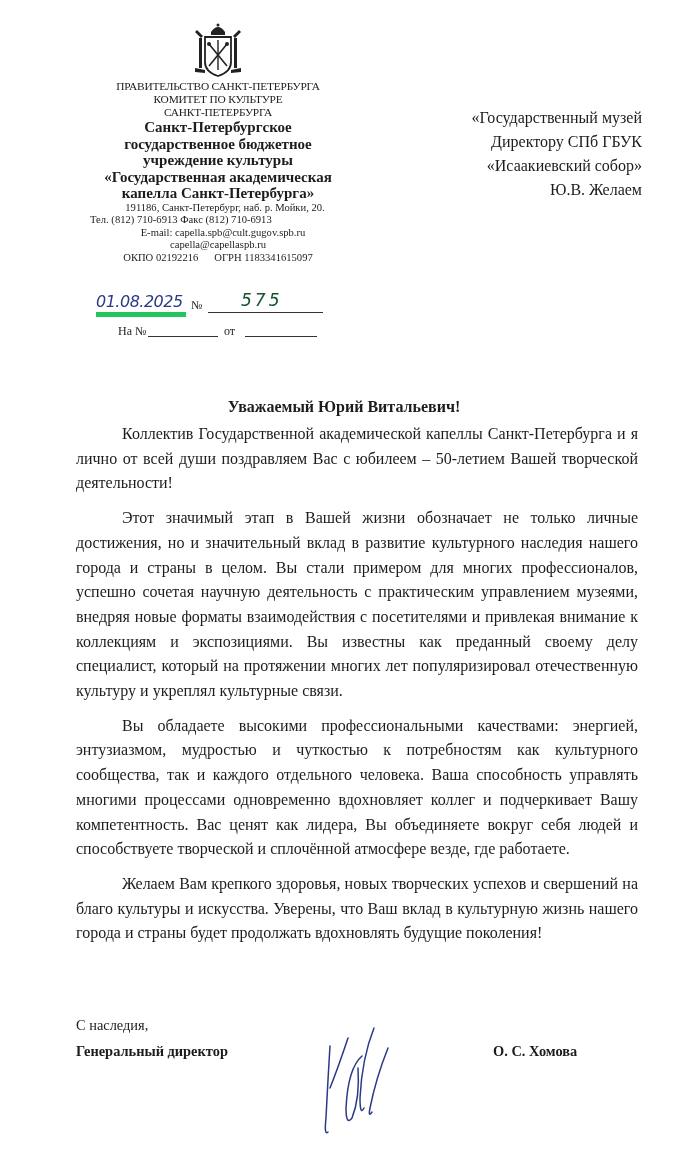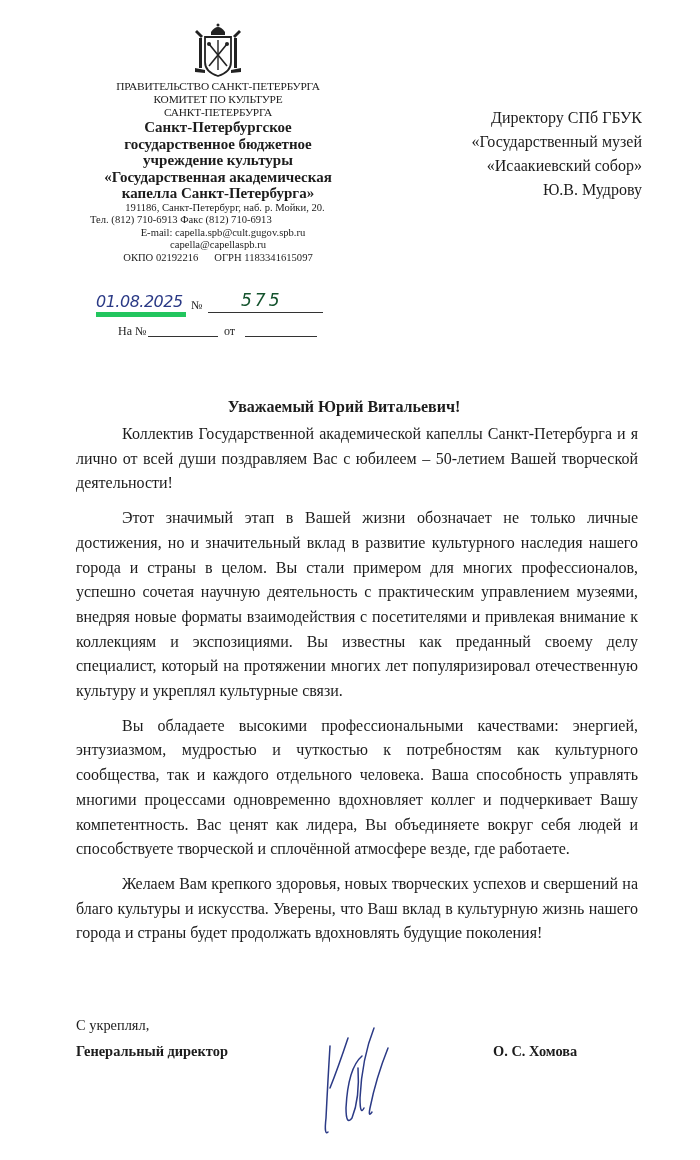--- a/index.html
+++ b/index.html
@@ -99,36 +99,36 @@
 </div>
 
 <div id="reference" class="abs">
   <span id="ref-label">На №</span>
   <span id="ref-line-1"></span>
   <span id="ref-from">от</span>
   <span id="ref-line-2"></span>
 </div>
 
 <div id="addressee" class="abs">
+  <div>«Государственный музей</div>
   <div>Директору СПб ГБУК</div>
-  <div>«Государственный музей</div>
   <div>«Исаакиевский собор»</div>
-  <div>Ю.В. Мудрову</div>
+  <div>Ю.В. Желаем</div>
 </div>
 
 <div id="salutation" class="abs">Уважаемый Юрий Витальевич!</div>
 
 <div id="letter-body" class="abs">
   <p class="first">Коллектив Государственной академической капеллы Санкт-Петербурга и я лично от всей души поздравляем Вас с юбилеем – 50-летием Вашей творческой деятельности!</p>
   <p>Этот значимый этап в Вашей жизни обозначает не только личные достижения, но и значительный вклад в развитие культурного наследия нашего города и страны в целом. Вы стали примером для многих профессионалов, успешно сочетая научную деятельность с практическим управлением музеями, внедряя новые форматы взаимодействия с посетителями и привлекая внимание к коллекциям и экспозициями. Вы известны как преданный своему делу специалист, который на протяжении многих лет популяризировал отечественную культуру и укреплял культурные связи.</p>
   <p>Вы обладаете высокими профессиональными качествами: энергией, энтузиазмом, мудростью и чуткостью к потребностям как культурного сообщества, так и каждого отдельного человека. Ваша способность управлять многими процессами одновременно вдохновляет коллег и подчеркивает Вашу компетентность. Вас ценят как лидера, Вы объединяете вокруг себя людей и способствуете творческой и сплочённой атмосфере везде, где работаете.</p>
   <p>Желаем Вам крепкого здоровья, новых творческих успехов и свершений на благо культуры и искусства. Уверены, что Ваш вклад в культурную жизнь нашего города и страны будет продолжать вдохновлять будущие поколения!</p>
 </div>
 
-<div id="closing" class="abs">С укреплял,</div>
+<div id="closing" class="abs">С наследия,</div>
 <div id="signer-title" class="abs">Генеральный директор</div>
 <div id="signer-name" class="abs">О. С. Хомова</div>
 <svg id="signature" class="abs" viewBox="0 0 80 130">
   <g fill="none" stroke="#2b3a86" stroke-width="1.5" stroke-linecap="round">
     <path d="M12 28 Q10 60 8 100 Q6 118 10 114"></path>
     <path d="M30 20 Q20 50 12 70"></path>
     <path d="M44 38 Q30 50 28 90 Q28 108 34 100 Q42 80 40 50"></path>
     <path d="M56 10 Q44 40 42 80 Q42 98 46 90"></path>
     <path d="M70 30 Q58 60 52 90 Q50 100 54 94"></path>
   </g>

